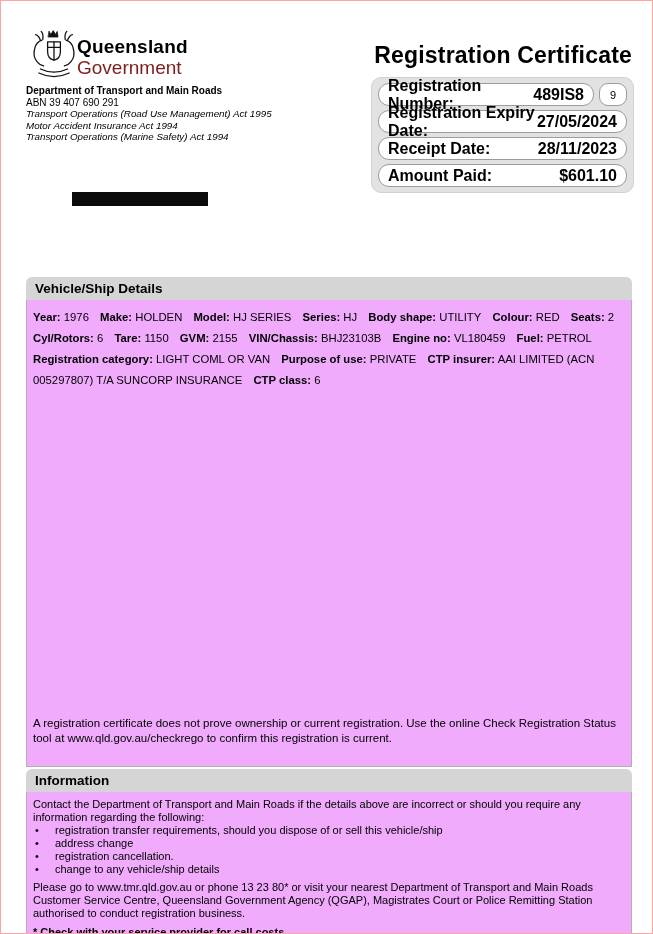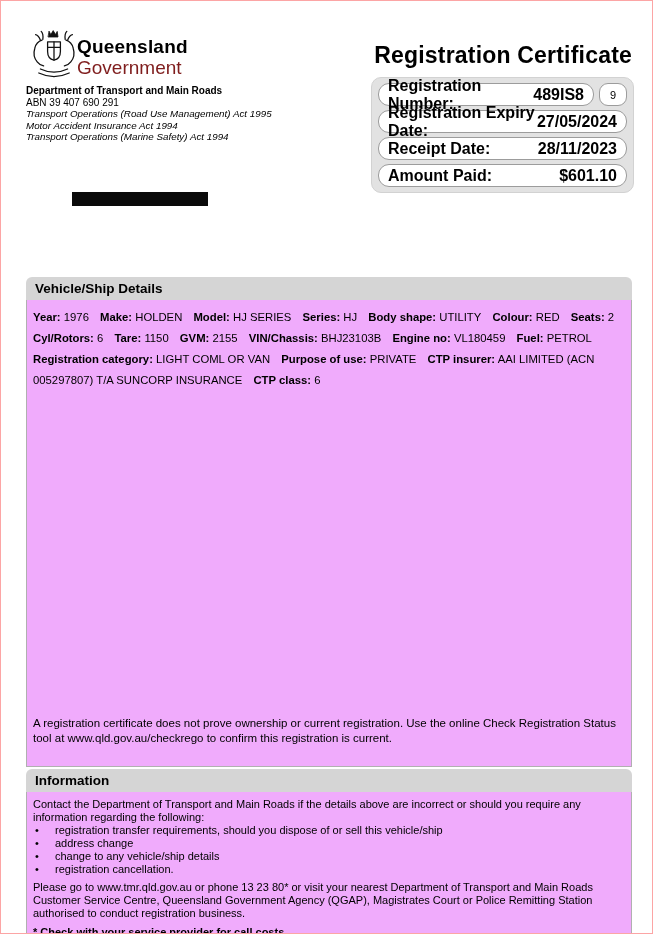--- a/index.html
+++ b/index.html
@@ -170,21 +170,21 @@
     </div>
   </div>
 
   <div class="section info-section">
     <div class="section-header">Information</div>
     <div class="section-body info-body">
       <p class="info-intro">Contact the Department of Transport and Main Roads if the details above are incorrect or should you require any information regarding the following:</p>
       <ul class="info-bullets">
           <li>registration transfer requirements, should you dispose of or sell this vehicle/ship</li>
           <li>address change</li>
+          <li>registration cancellation.</li>
           <li>change to any vehicle/ship details</li>
-          <li>registration cancellation.</li>
         </ul>
       <p class="info-contact">Please go to www.tmr.qld.gov.au or phone 13 23 80* or visit your nearest Department of Transport and Main Roads Customer Service Centre, Queensland Government Agency (QGAP), Magistrates Court or Police Remitting Station authorised to conduct registration business.</p>
       <p class="info-footnote">* Check with your service provider for call costs.</p>
     </div>
   </div>
 
 </div>
 
 </body></html>

